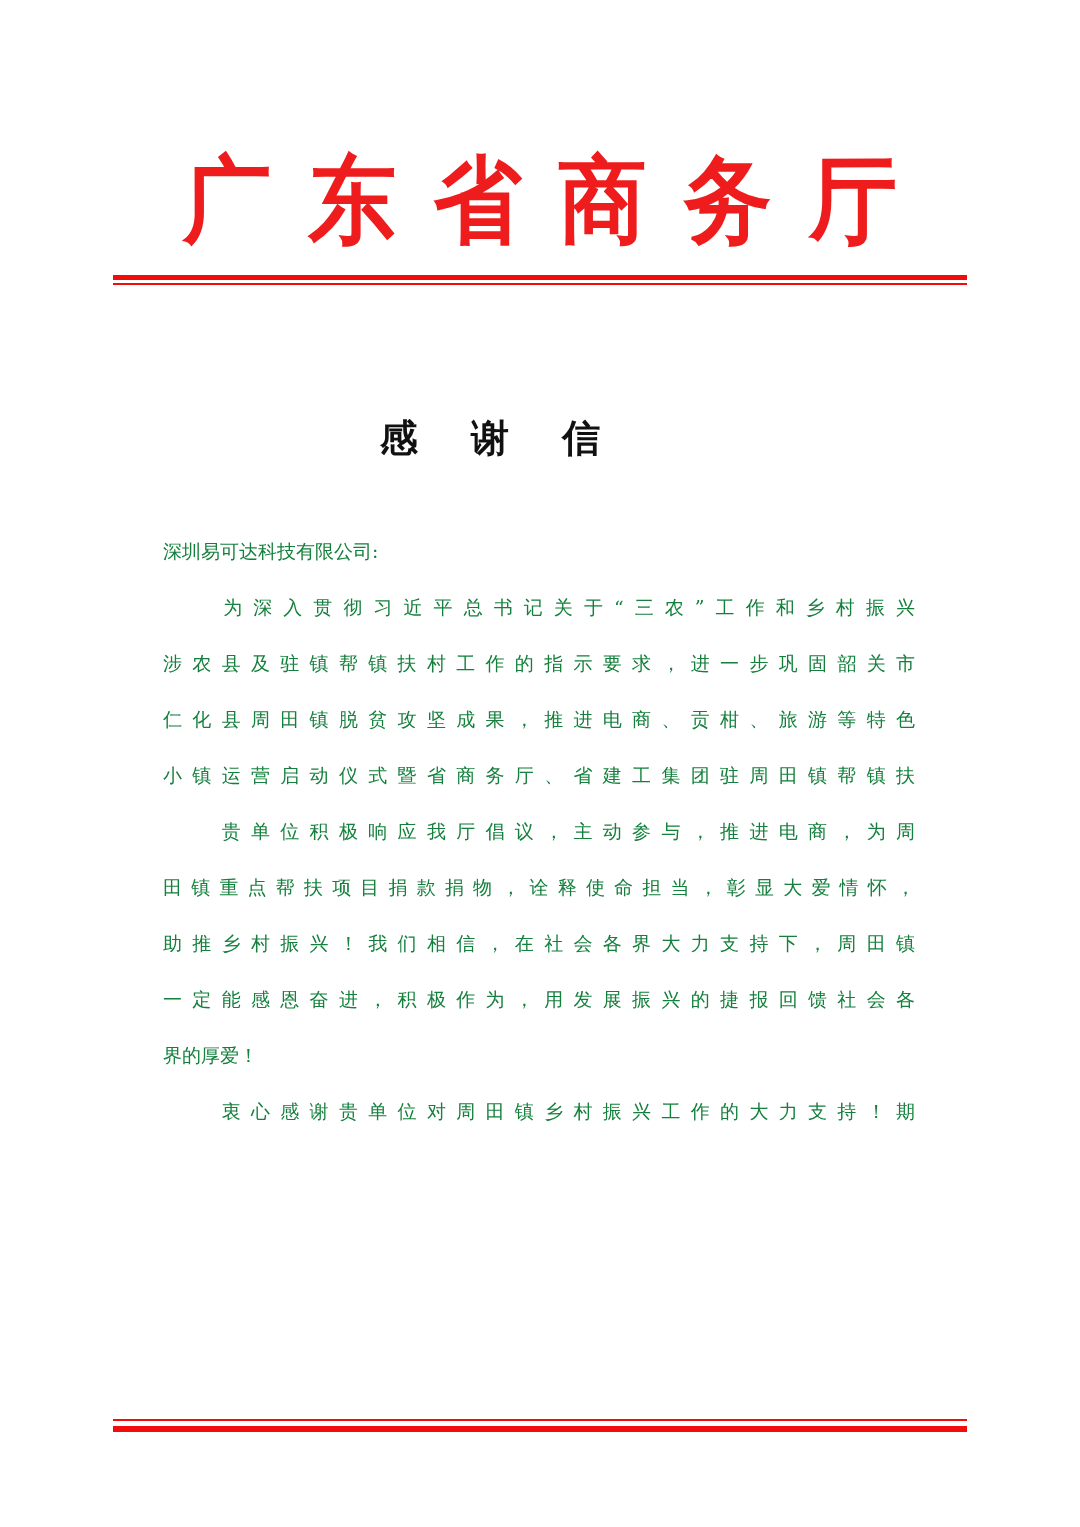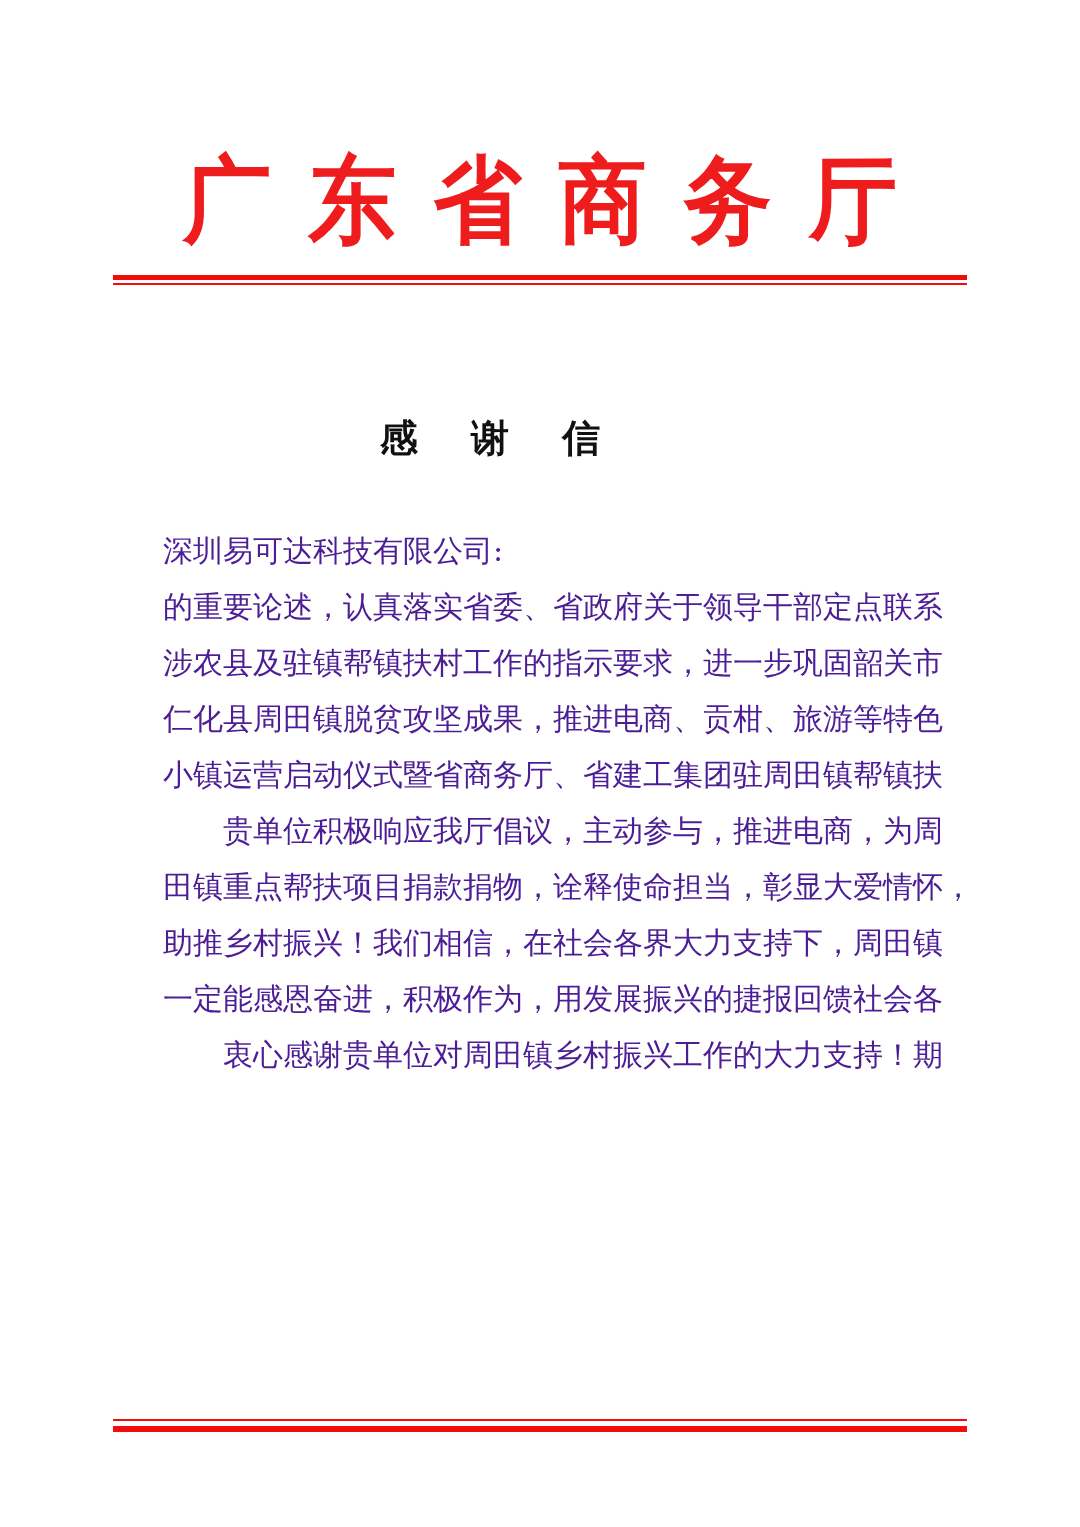--- a/index.html
+++ b/index.html
@@ -17,22 +17,22 @@
   .bot-thin { top: 1419px; height: 2px; }
   .bot-thick { top: 1426px; height: 6px; }
   .letter-title {
     position: absolute; left: 0; width: 980px; top: 413px; text-align: center;
     font-family: "DejaVu Serif", "Liberation Serif", serif; font-weight: bold;
     font-size: 38px; line-height: 50px; color: #111;
   }
   .letter-title span { margin: 0 20px; }
   .body {
     position: absolute; left: 163px; width: 752px; top: 523px;
-    font-family: "DejaVu Serif", "Liberation Serif", serif; font-size: 30px;
-    line-height: 56px; color: #4c1d95; text-align: justify;
+    font-family: "DejaVu Serif", "Liberation Serif", serif; font-size: 19px;
+    line-height: 56px; color: #15803d; text-align: justify;
   }
   .line { display: block; height: 56px; white-space: nowrap; text-align-last: justify; text-align: justify; }
   .line.last { text-align-last: left; }
   .salutation { display: block; height: 56px; margin-bottom: 0; }
   .watermark {
     position: absolute; left: 10px; top: 1573px; height: 26px;
     display: flex; align-items: center; gap: 6px;
     color: #e2e2e2; font-family: "DejaVu Sans", sans-serif; font-size: 21px; font-weight: normal;
     text-shadow: 0 0 1px #c8c8c8;
   }
@@ -54,28 +54,29 @@
 <div class="rule top-thin"></div>
 
 <div class="letter-title">
   <span>感</span>
   <span>谢</span>
   <span>信</span>
 </div>
 
 <div class="body">
   <span class="salutation">深圳易可达科技有限公司:</span>
-  <span class="line">的重要论述，认真落实省委、省政府关于领导干部定点联系</span>
+  <span class="line">　　为深入贯彻习近平总书记关于“三农”工作和乡村振兴</span>
   <span class="line">涉农县及驻镇帮镇扶村工作的指示要求，进一步巩固韶关市</span>
   <span class="line">仁化县周田镇脱贫攻坚成果，推进电商、贡柑、旅游等特色</span>
   <span class="line">小镇运营启动仪式暨省商务厅、省建工集团驻周田镇帮镇扶</span>
   <span class="line">　　贵单位积极响应我厅倡议，主动参与，推进电商，为周</span>
   <span class="line">田镇重点帮扶项目捐款捐物，诠释使命担当，彰显大爱情怀，</span>
   <span class="line">助推乡村振兴！我们相信，在社会各界大力支持下，周田镇</span>
   <span class="line">一定能感恩奋进，积极作为，用发展振兴的捷报回馈社会各</span>
+  <span class="line last">界的厚爱！</span>
   <span class="line">　　衷心感谢贵单位对周田镇乡村振兴工作的大力支持！期</span>
 </div>
 
 <div class="rule bot-thin"></div>
 <div class="rule bot-thick"></div>
 
 <div class="watermark">
   <span class="wm-logo">100</span>
   <span>旅游等特色</span>
 </div>

